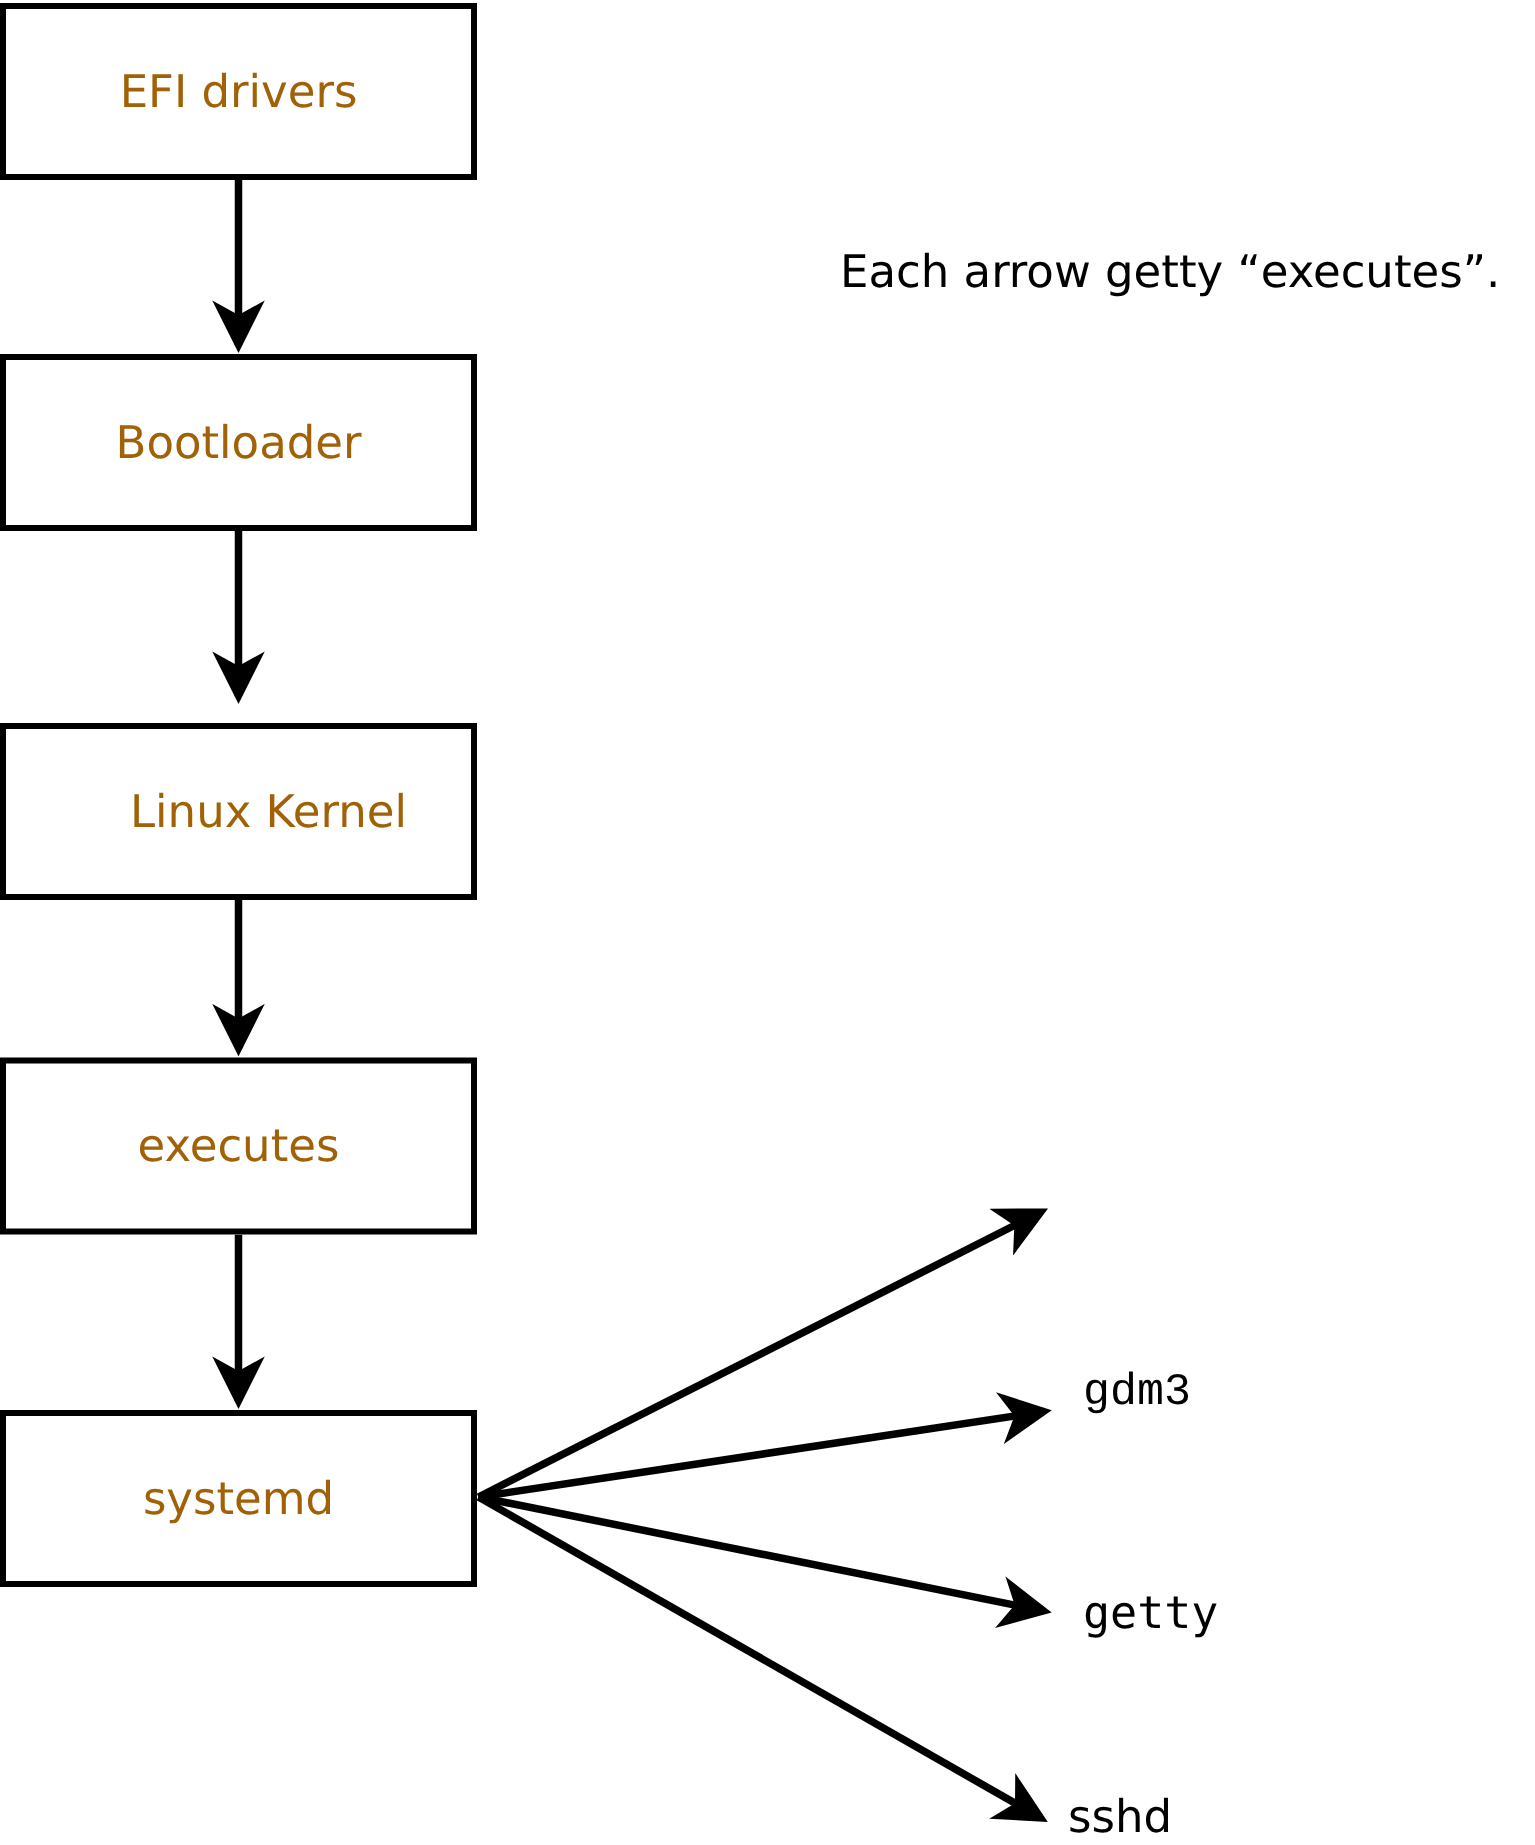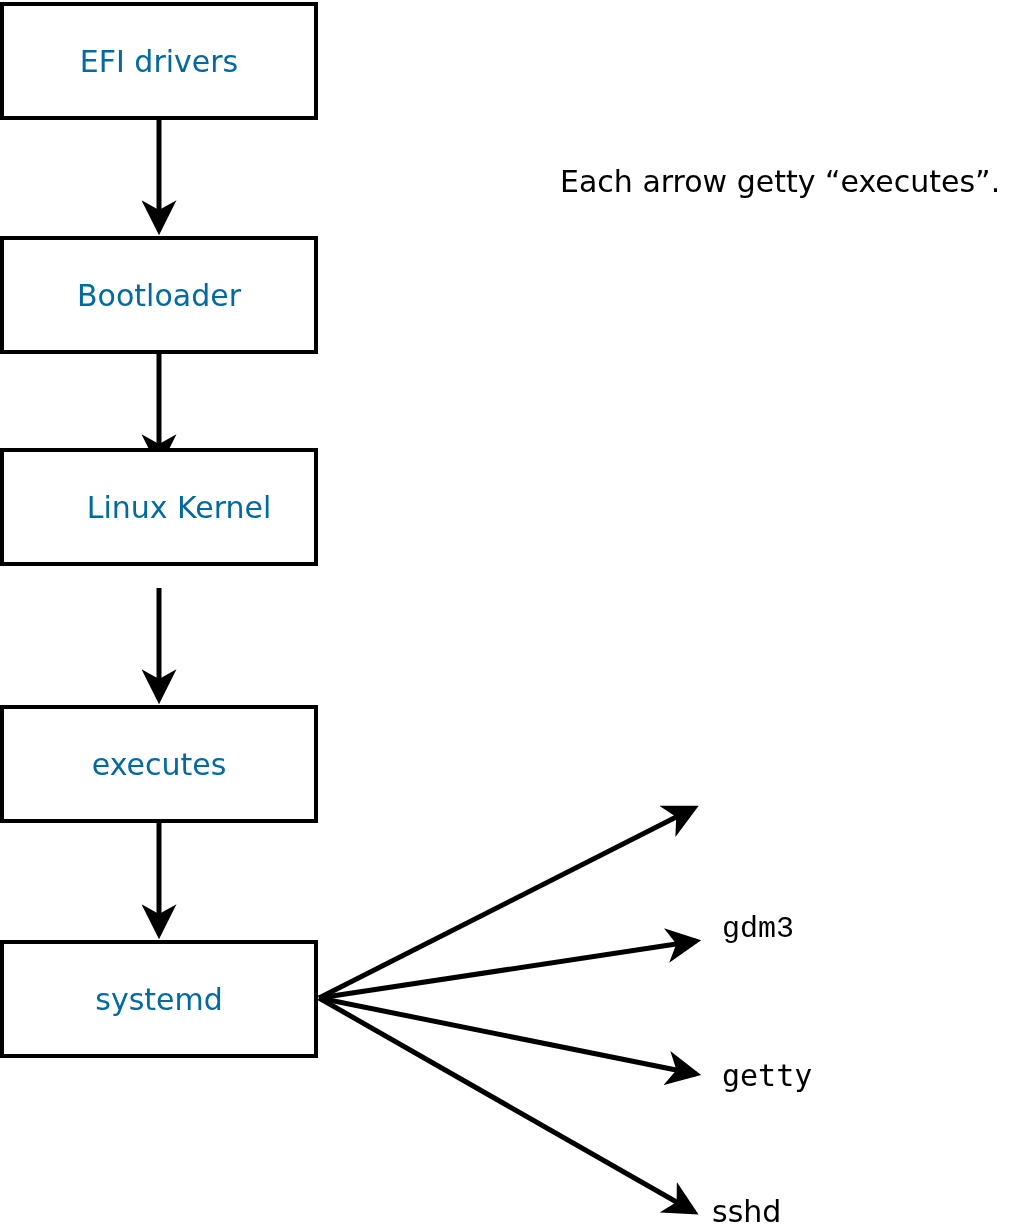--- a/index.html
+++ b/index.html
@@ -24,21 +24,21 @@
     width: 318px;
     height: 118px;
     background: #ffffff;
     border: 4px solid #000000;
     display: flex;
     align-items: center;
     justify-content: center;
   }
   .box-label {
     font-size: 30px;
-    color: #0369a1;
+    color: #a16207;
     white-space: nowrap;
   }
   .note {
     position: absolute;
     left: 560px;
     top: 164px;
     font-size: 30px;
     white-space: nowrap;
   }
   .svc {
@@ -75,21 +75,21 @@
     <line x1="319" y1="998" x2="696" y2="1074" stroke="#000000" stroke-width="5" marker-end="url(#ah)"></line>
     <line x1="319" y1="998" x2="694" y2="1212" stroke="#000000" stroke-width="5" marker-end="url(#ah)"></line>
   </svg>
 
   <div class="box" style="top:2px;">
     <span class="box-label">EFI drivers</span>
   </div>
   <div class="box" style="top:236px;">
     <span class="box-label">Bootloader</span>
   </div>
-  <div class="box" style="top:448px;padding-left:40px;">
+  <div class="box" style="top:482px;padding-left:40px;">
     <span class="box-label">Linux Kernel</span>
   </div>
   <div class="box" style="top:705px;">
     <span class="box-label">executes</span>
   </div>
   <div class="box" style="top:940px;">
     <span class="box-label">systemd</span>
   </div>
 
   <div class="note">Each arrow getty “executes”.</div>

